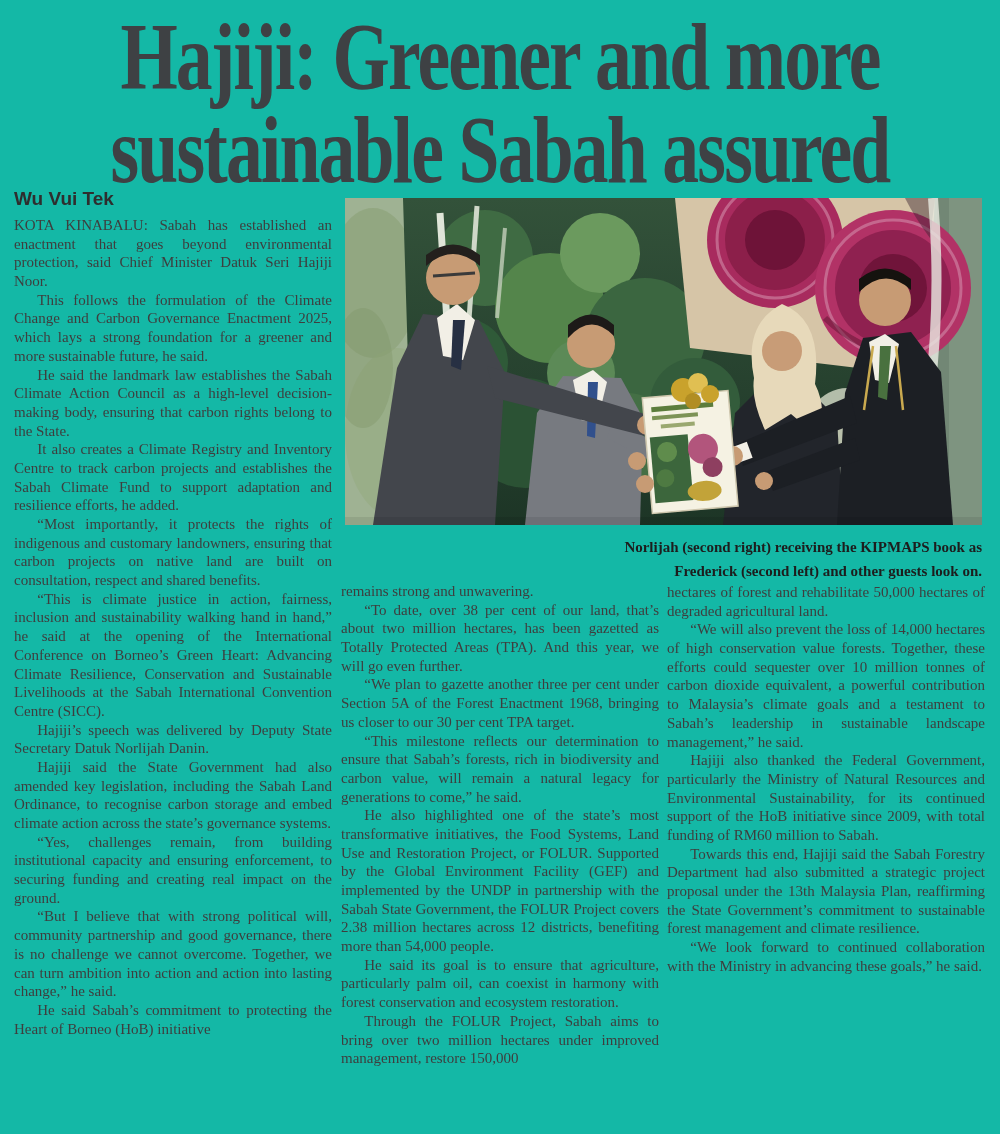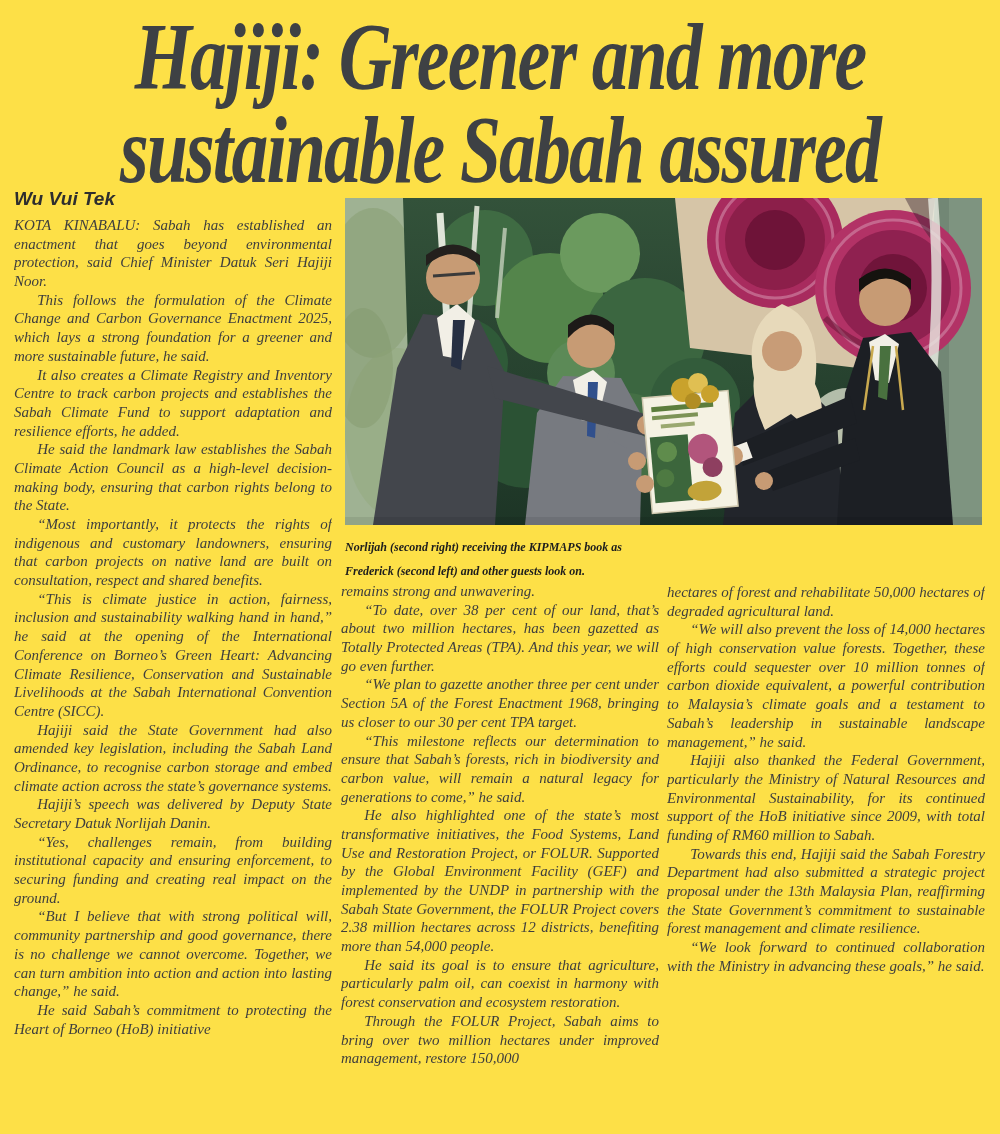--- a/index.html
+++ b/index.html
@@ -1,17 +1,17 @@
 <!DOCTYPE html>
 <html lang="en"><head>
 <meta charset="utf-8">
 <style>
   html,body{margin:0;padding:0;background:#ffffff;}
-  .page{position:relative;width:1000px;height:1134px;background:#fde047;overflow:hidden;
-        font-family:"Liberation Serif",serif;font-style:italic;}
+  .page{position:relative;width:1000px;height:1134px;background:#14b8a6;overflow:hidden;
+        font-family:"Liberation Serif",serif;}
   
   .headline-line{position:absolute;left:0;width:1000px;text-align:center;white-space:nowrap;
         font-family:"Liberation Serif",serif;font-weight:bold;color:#3e4144;
         font-size:80px;letter-spacing:-2px;transform:scale(0.92,1.18);transform-origin:center top;}
   #hl1{top:4px;}
   #hl2{top:97px;}
   
   .byline{position:absolute;left:14px;top:188px;width:317px;
         font-family:"Liberation Sans",sans-serif;font-weight:bold;font-size:19px;color:#2e2e2e;}
   
@@ -20,45 +20,45 @@
   .col p{margin:0;text-indent:1.55em;}
   .col p.first{text-indent:0;}
   #col-left{left:14px;top:216px;height:918px;overflow:hidden;}
   #col-mid{left:341px;top:582px;height:551px;overflow:hidden;}
   #col-right{left:667px;top:583px;height:551px;overflow:hidden;}
   
   figure{margin:0;}
   .photo{position:absolute;left:345px;top:198px;width:637px;height:327px;overflow:hidden;background:#9fb293;}
   .photo svg{display:block;}
   
-  .caption{position:absolute;left:345px;top:535px;width:637px;text-align:left;
-        font-family:"Liberation Serif",serif;font-weight:bold;font-size:12px;line-height:24px;color:#1d1d1d;}
+  .caption{position:absolute;left:345px;top:535px;width:637px;text-align:right;
+        font-family:"Liberation Serif",serif;font-weight:bold;font-size:15px;line-height:24px;color:#1d1d1d;}
   .caption span{display:block;}
 </style>
 </head>
 <body>
 
 <div class="page">
 
   <h1 style="margin:0;">
     <span class="headline-line" id="hl1">Hajiji: Greener and more</span>
     <span class="headline-line" id="hl2">sustainable Sabah assured</span>
   </h1>
 
   <div class="byline">Wu Vui Tek</div>
 
   <div class="col" id="col-left">
       <p class="para first">KOTA KINABALU: Sabah has established an enactment that goes beyond environmental protection, said Chief Minister Datuk Seri Hajiji Noor.</p>
       <p class="para">This follows the formulation of the Climate Change and Carbon Governance Enactment 2025, which lays a strong foundation for a greener and more sustainable future, he said.</p>
+      <p class="para">He said the landmark law establishes the Sabah Climate Action Council as a high-level decision-making body, ensuring that carbon rights belong to the State.</p>
       <p class="para">It also creates a Climate Registry and Inventory Centre to track carbon projects and establishes the Sabah Climate Fund to support adaptation and resilience efforts, he added.</p>
-      <p class="para">He said the landmark law establishes the Sabah Climate Action Council as a high-level decision-making body, ensuring that carbon rights belong to the State.</p>
       <p class="para">“Most importantly, it protects the rights of indigenous and customary landowners, ensuring that carbon projects on native land are built on consultation, respect and shared benefits.</p>
       <p class="para">“This is climate justice in action, fairness, inclusion and sustainability walking hand in hand,” he said at the opening of the International Conference on Borneo’s Green Heart: Advancing Climate Resilience, Conservation and Sustainable Livelihoods at the Sabah International Convention Centre (SICC).</p>
+      <p class="para">Hajiji’s speech was delivered by Deputy State Secretary Datuk Norlijah Danin.</p>
       <p class="para">Hajiji said the State Government had also amended key legislation, including the Sabah Land Ordinance, to recognise carbon storage and embed climate action across the state’s governance systems.</p>
-      <p class="para">Hajiji’s speech was delivered by Deputy State Secretary Datuk Norlijah Danin.</p>
       <p class="para">“Yes, challenges remain, from building institutional capacity and ensuring enforcement, to securing funding and creating real impact on the ground.</p>
       <p class="para">“But I believe that with strong political will, community partnership and good governance, there is no challenge we cannot overcome. Together, we can turn ambition into action and action into lasting change,” he said.</p>
       <p class="para">He said Sabah’s commitment to protecting the Heart of Borneo (HoB) initiative</p>
     </div>
 
   <figure class="photo">
     <svg viewBox="0 0 637 327" width="637" height="327" preserveAspectRatio="none" role="img">
       <defs>
         <linearGradient id="forest" x1="0" y1="0" x2="0" y2="1">
           <stop offset="0" stop-color="#33523a"></stop>

